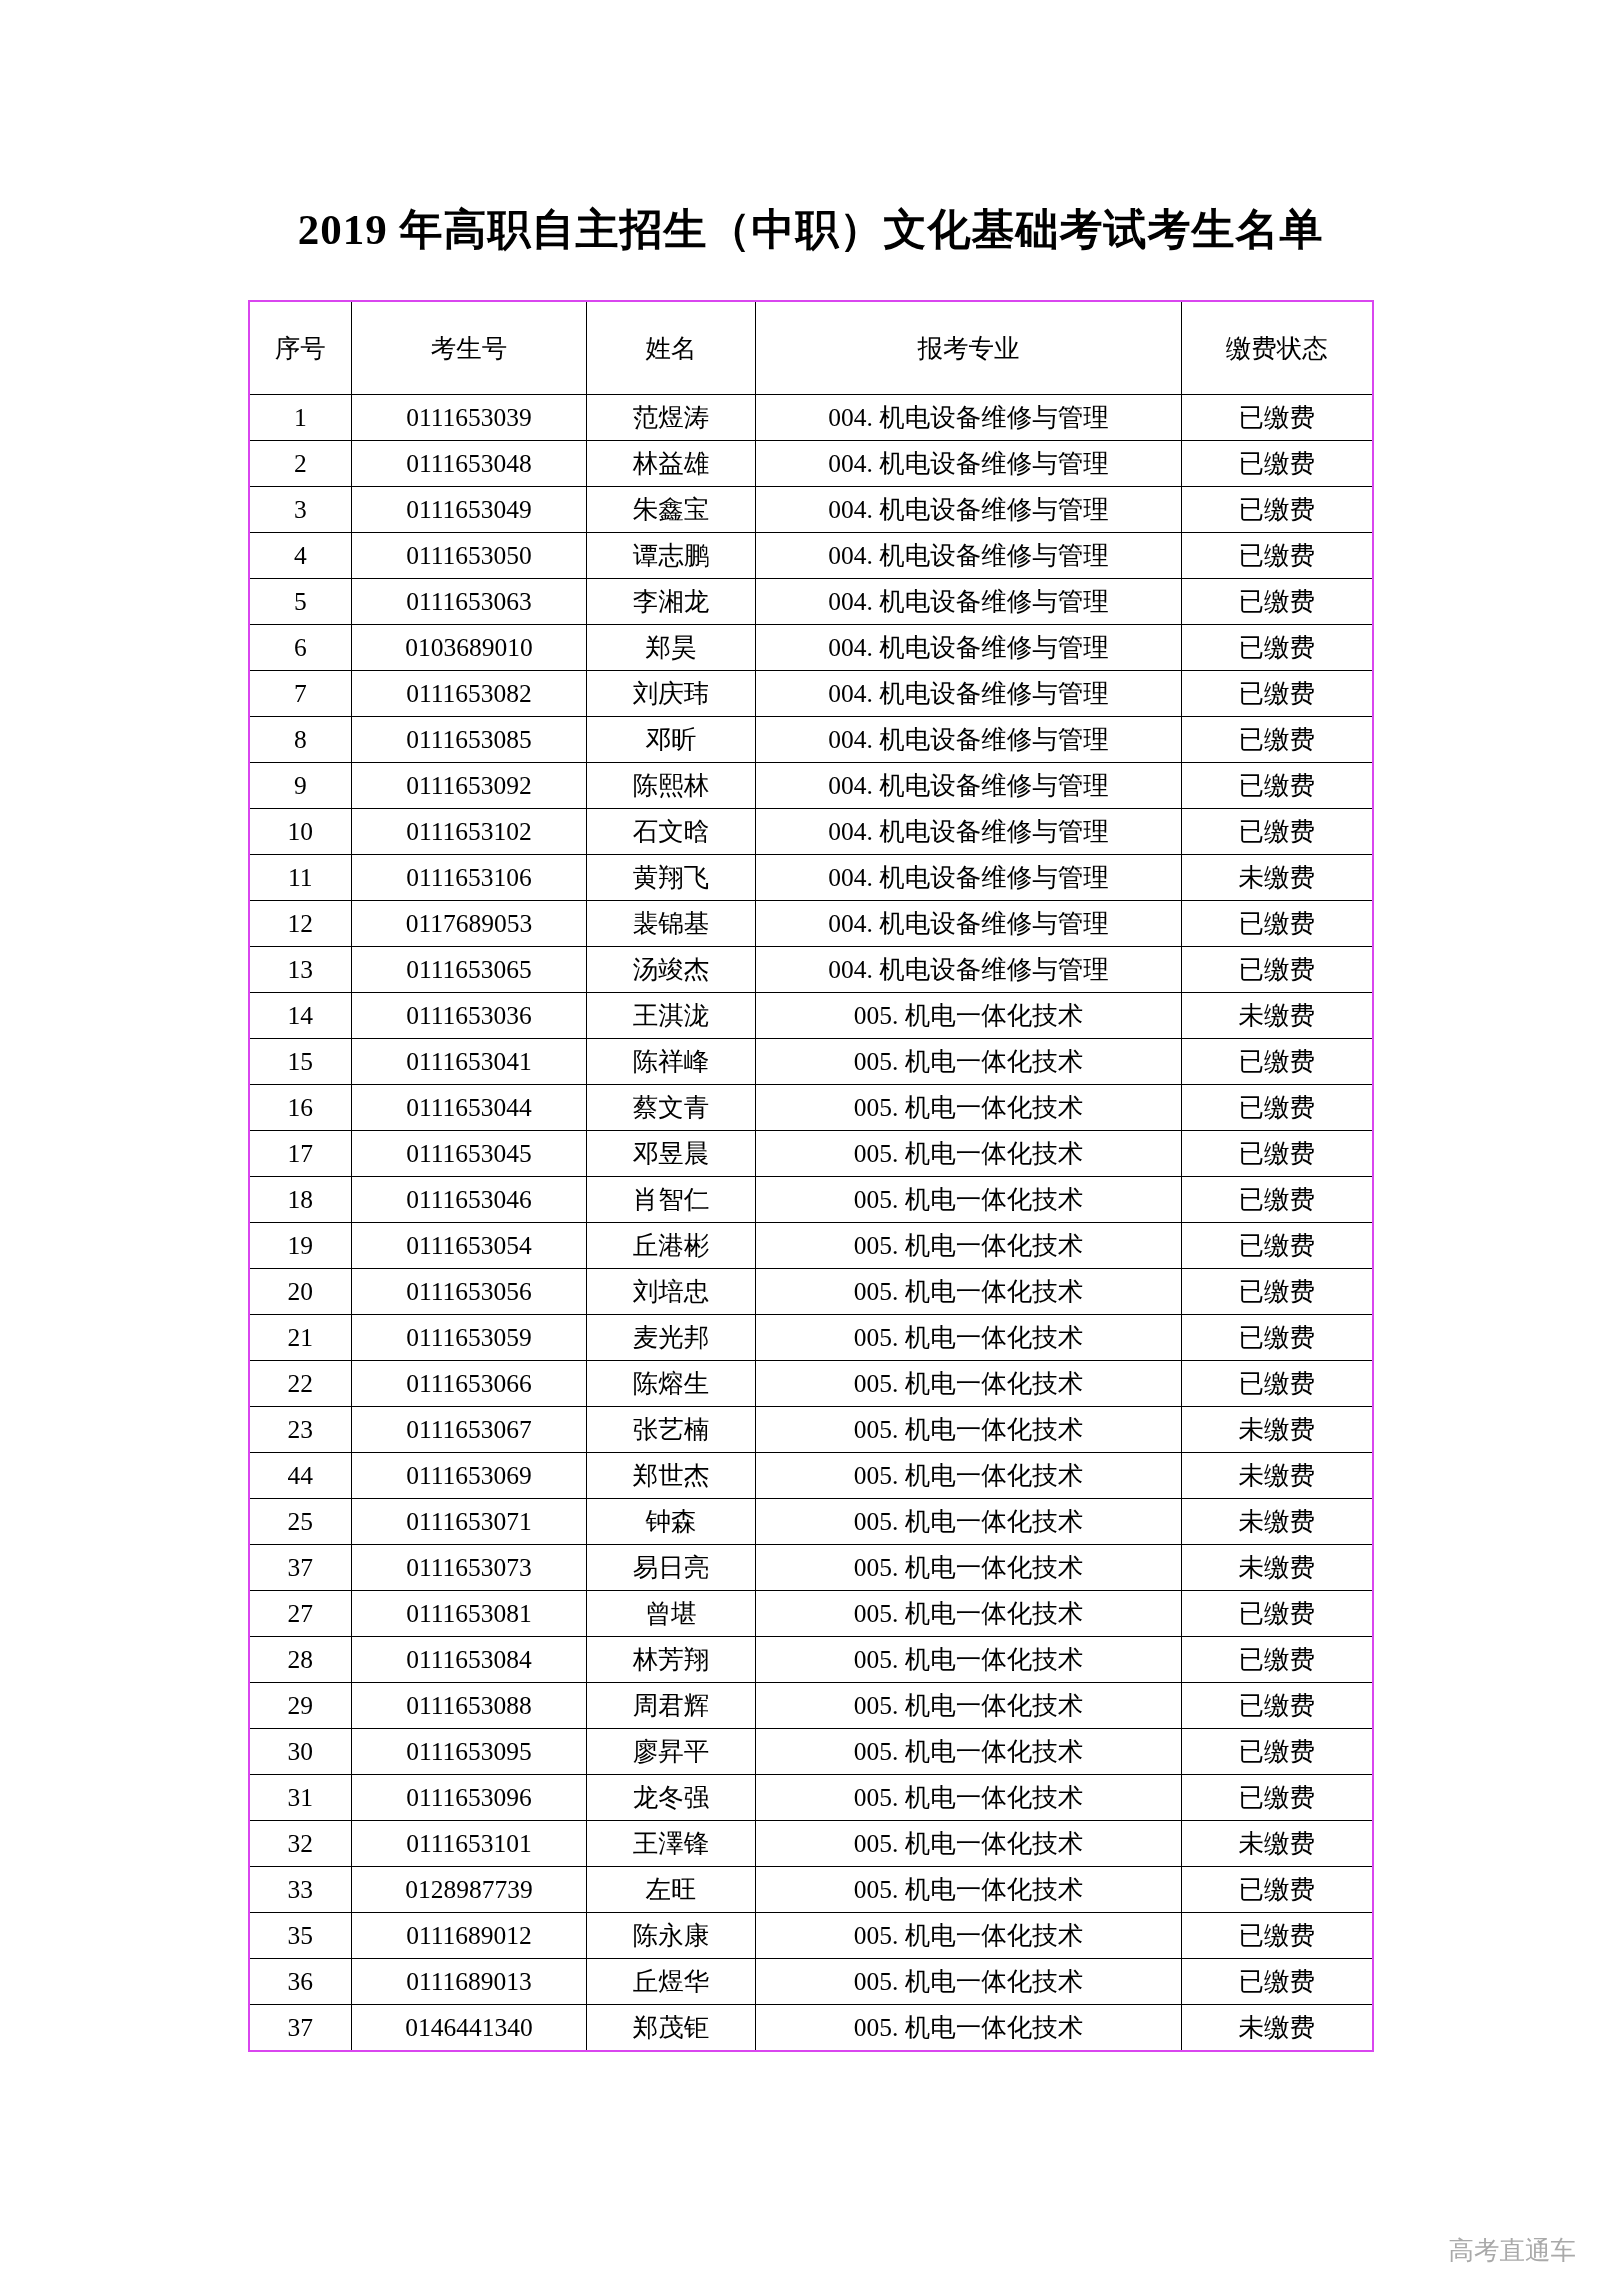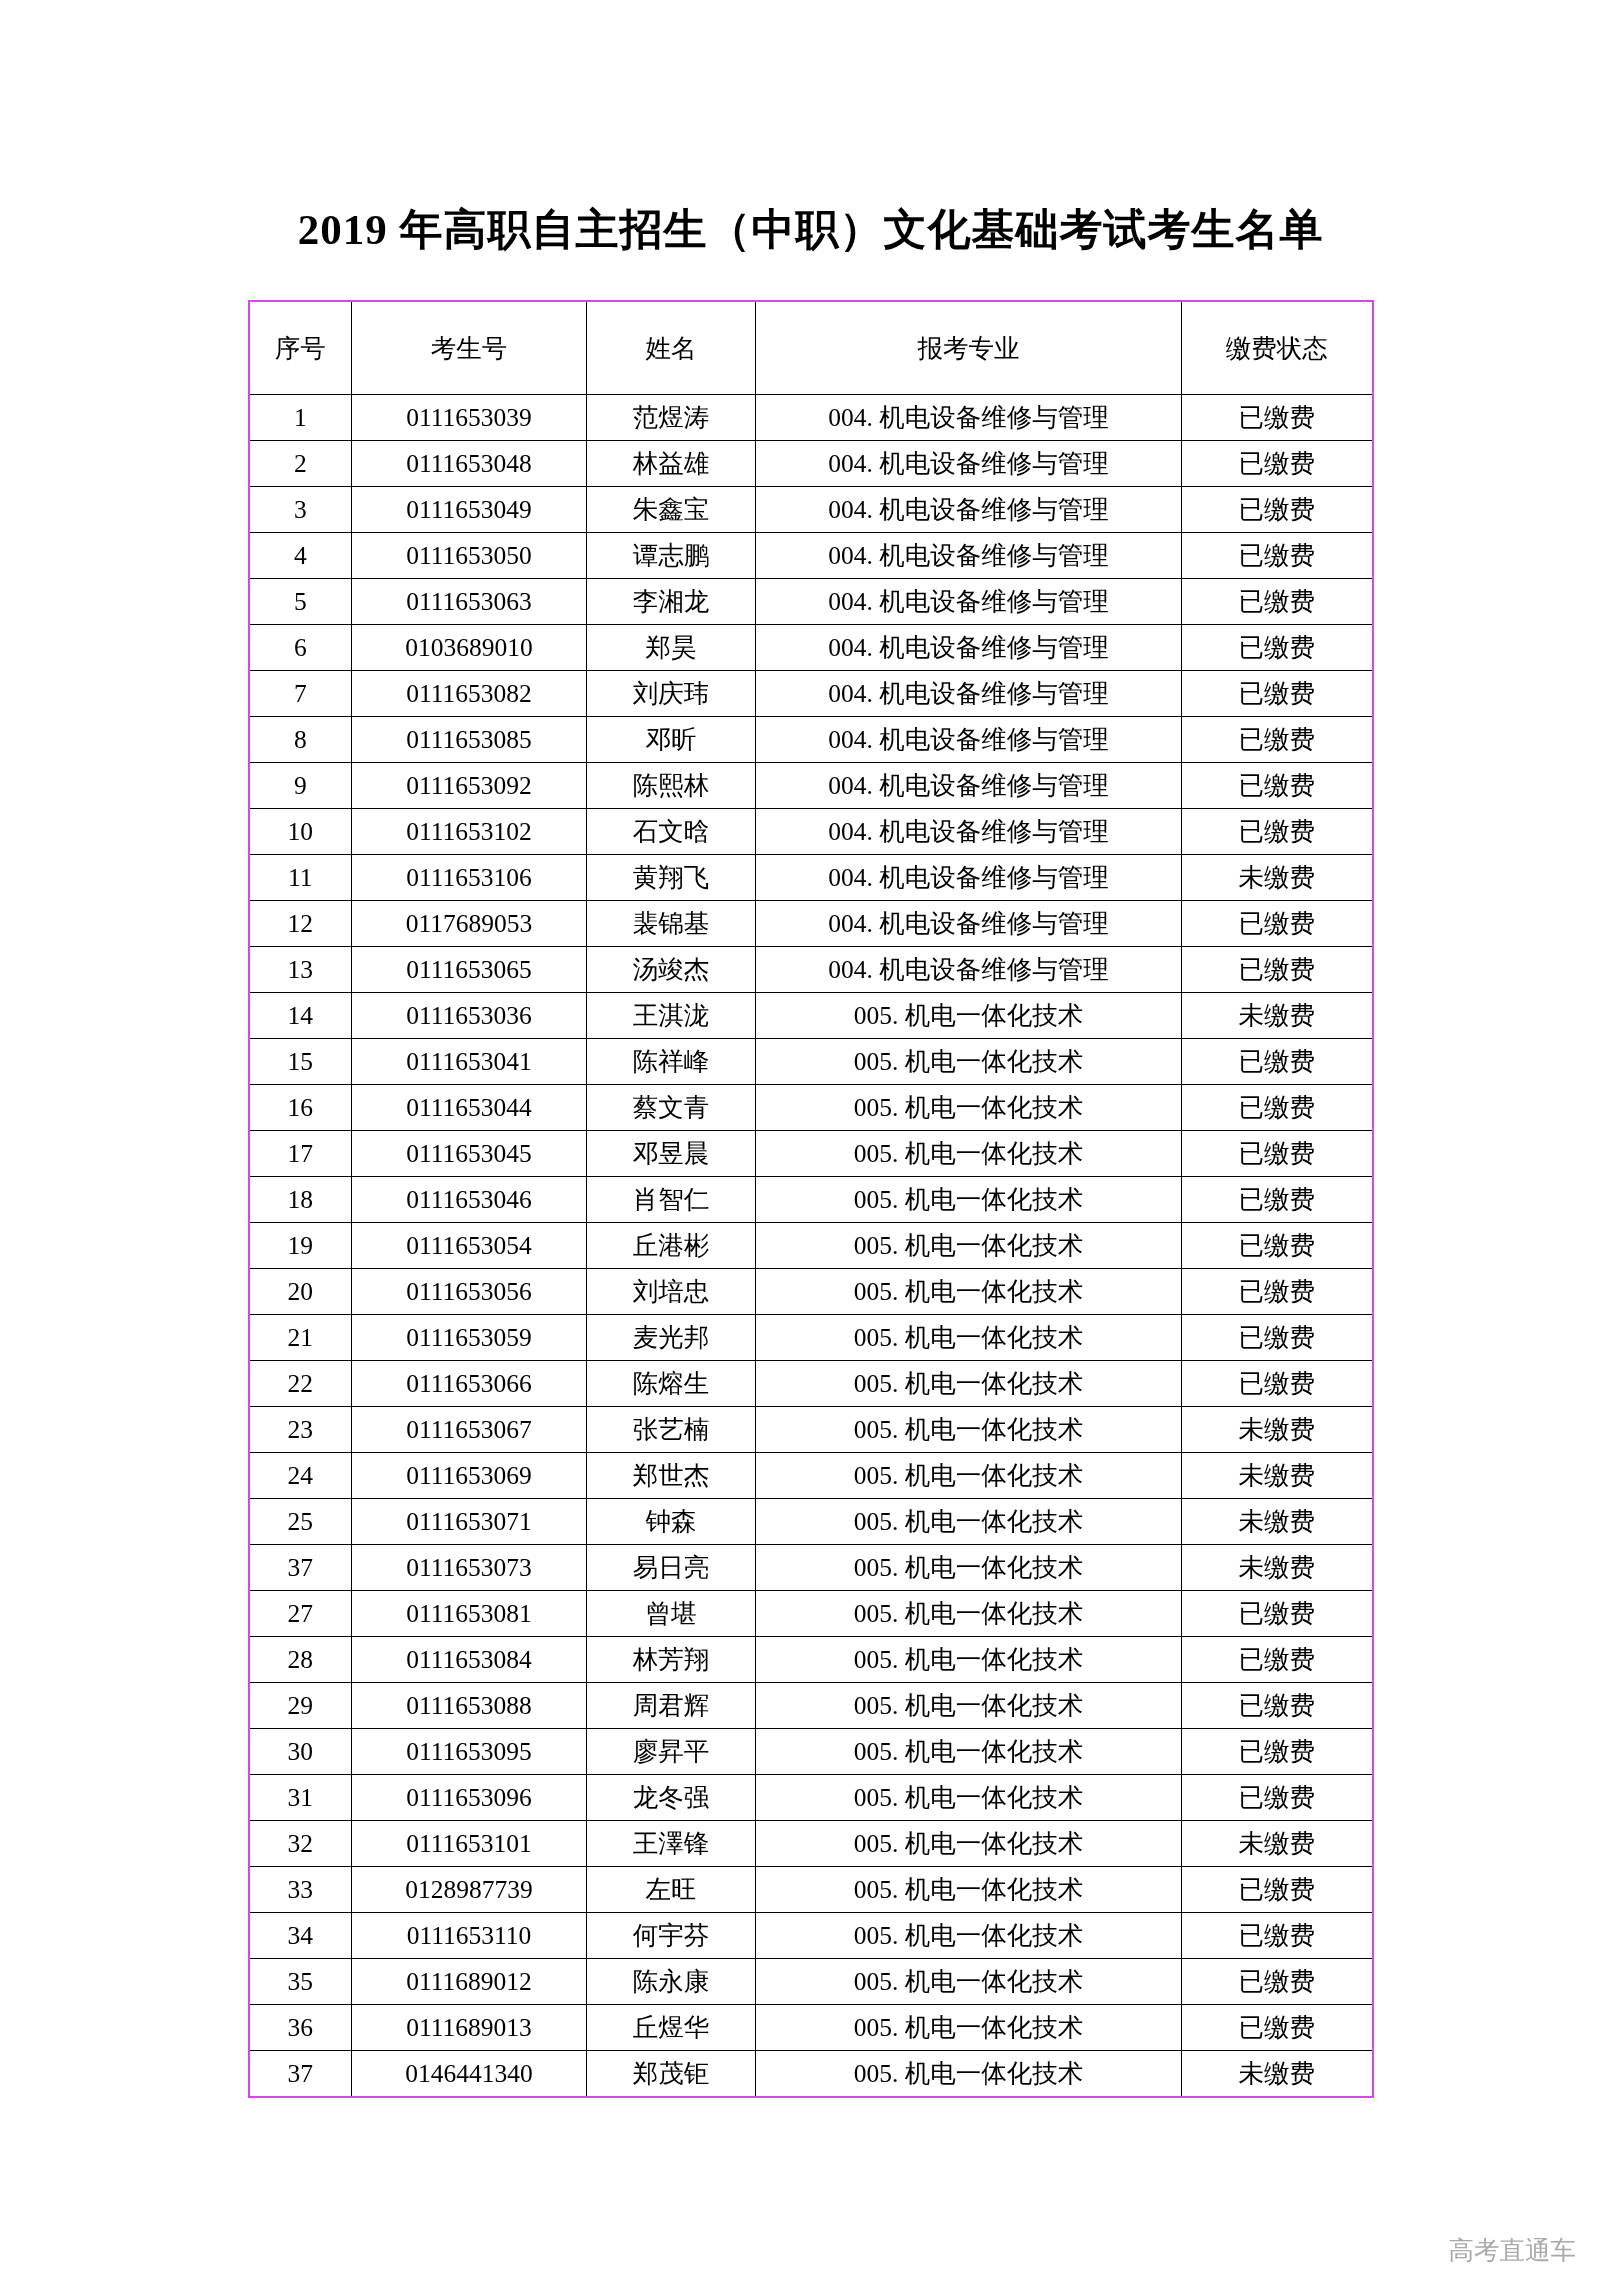--- a/index.html
+++ b/index.html
@@ -238,21 +238,21 @@
           <td>已缴费</td>
         </tr>
         <tr>
           <td>23</td>
           <td>0111653067</td>
           <td>张艺楠</td>
           <td>005. 机电一体化技术</td>
           <td>未缴费</td>
         </tr>
         <tr>
-          <td>24</td>
+          <td>44</td>
           <td>0111653069</td>
           <td>郑世杰</td>
           <td>005. 机电一体化技术</td>
           <td>未缴费</td>
         </tr>
         <tr>
           <td>25</td>
           <td>0111653071</td>
           <td>钟森</td>
           <td>005. 机电一体化技术</td>
@@ -308,27 +308,20 @@
           <td>未缴费</td>
         </tr>
         <tr>
           <td>33</td>
           <td>0128987739</td>
           <td>左旺</td>
           <td>005. 机电一体化技术</td>
           <td>已缴费</td>
         </tr>
         <tr>
-          <td>34</td>
-          <td>0111653110</td>
-          <td>何宇芬</td>
-          <td>005. 机电一体化技术</td>
-          <td>已缴费</td>
-        </tr>
-        <tr>
           <td>35</td>
           <td>0111689012</td>
           <td>陈永康</td>
           <td>005. 机电一体化技术</td>
           <td>已缴费</td>
         </tr>
         <tr>
           <td>36</td>
           <td>0111689013</td>
           <td>丘煜华</td>

